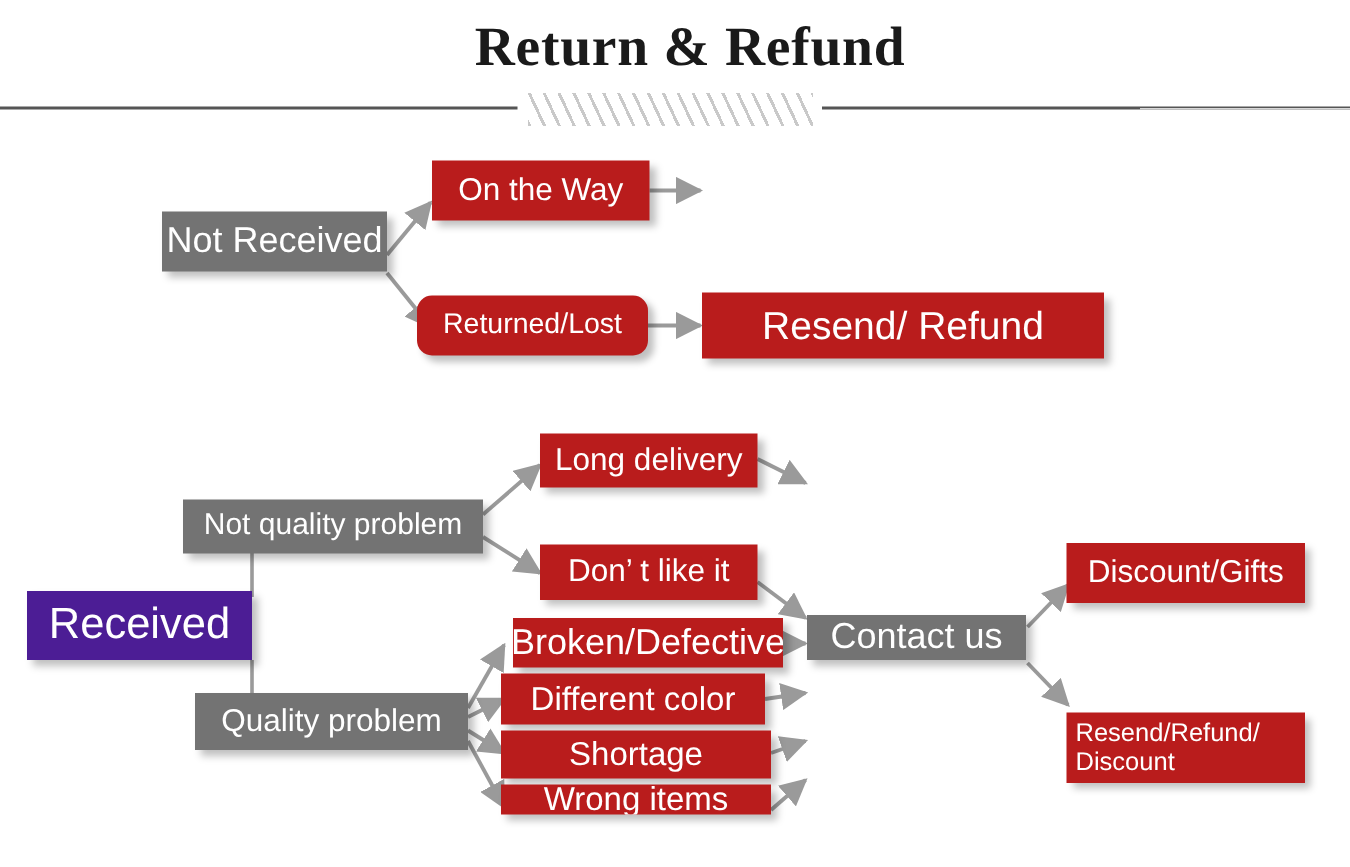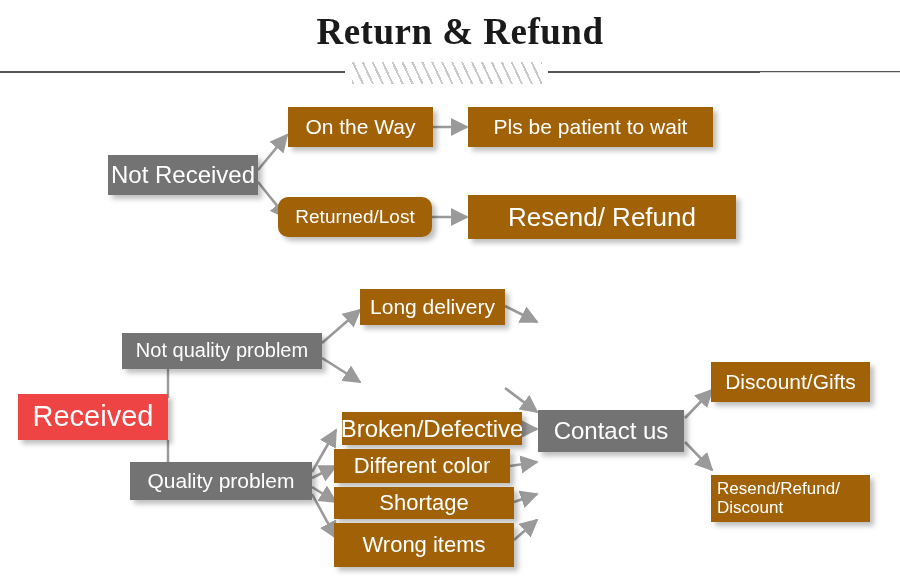--- a/index.html
+++ b/index.html
@@ -63,34 +63,34 @@
     height: 22px;
     background-image: repeating-linear-gradient(
         65deg,
         #c9c9c9 0px, #c9c9c9 2px,
         #ffffff 2px, #ffffff 9px);
   }
 
   
   .node {
     position: absolute;
-    background: #a16207;
+    background: #b91c1c;
     color: #ffffff;
     box-sizing: border-box;
     display: flex;
     align-items: center;
     justify-content: center;
     box-shadow: 4px 4px 5px rgba(0,0,0,0.25);
     font-weight: 400;
     line-height: 1.08;
     white-space: nowrap;
     overflow: hidden;
   }
   .node.dark  { background: #737373; }
-  .node.light { background: #ef4444; }
+  .node.light { background: #4c1d95; }
   .node.left-align {
     justify-content: flex-start;
     padding-left: 6px;
     white-space: normal;
     margin-top: 28px;
   }
 
   
   #links {
     position: absolute;
@@ -159,48 +159,48 @@
 
       <path d="M 685 442 L 712 470"></path>
     </g>
 
     <g stroke="#9a9a9a" stroke-width="2.4" fill="none">
       <path d="M 168 398 L 168 365"></path>
       <path d="M 168 440 L 168 468"></path>
     </g>
   </svg>
 
-  <div class="node dark" style="left:108px; top:155px; width:150px; height:40px; font-size:24px;">Not Received</div>
+  <div class="node dark" style="left:108px; top:141px; width:150px; height:40px; font-size:24px;">Not Received</div>
 
   <div class="node" style="left:288px; top:107px; width:145px; height:40px; font-size:21px;">On the Way</div>
 
-  <div class="node" style="left:468px; top:107px; width:245px; height:40px; font-size:21px;">Pls be patient to wait</div>
 
   <div class="node" style="left:278px; top:197px; width:154px; height:40px; font-size:19px;border-radius:10px;">Returned/Lost</div>
 
   <div class="node" style="left:468px; top:195px; width:268px; height:44px; font-size:26px;">Resend/ Refund</div>
 
   <div class="node light" style="left:18px; top:394px; width:150px; height:46px; font-size:29px;">Received</div>
 
   <div class="node dark" style="left:122px; top:333px; width:200px; height:36px; font-size:20px;">Not quality problem</div>
 
   <div class="node dark" style="left:130px; top:462px; width:182px; height:38px; font-size:21px;">Quality problem</div>
 
   <div class="node" style="left:360px; top:289px; width:145px; height:36px; font-size:21px;">Long delivery</div>
 
+  <div class="node" style="left:360px; top:363px; width:145px; height:37px; font-size:21px;">Don’ t like it</div>
 
   <div class="node" style="left:342px; top:412px; width:180px; height:33px; font-size:24px;">Broken/Defective</div>
 
   <div class="node" style="left:334px; top:449px; width:176px; height:34px; font-size:22px;">Different color</div>
 
   <div class="node" style="left:334px; top:487px; width:180px; height:32px; font-size:22px;">Shortage</div>
 
-  <div class="node" style="left:334px; top:523px; width:180px; height:44px; font-size:22px;">Wrong items</div>
-
-  <div class="node dark" style="left:538px; top:410px; width:146px; height:42px; font-size:24px;">Contact us</div>
+  <div class="node" style="left:334px; top:523px; width:180px; height:20px; font-size:22px;">Wrong items</div>
+
+  <div class="node dark" style="left:538px; top:410px; width:146px; height:30px; font-size:24px;">Contact us</div>
 
   <div class="node" style="left:711px; top:362px; width:159px; height:40px; font-size:21px;">Discount/Gifts</div>
 
   <div class="node left-align" style="left:711px; top:447px; width:159px; height:47px; font-size:17px; flex-direction:column; align-items:flex-start; justify-content:center;">
     <span>Resend/Refund/</span>
     <span>Discount</span>
   </div>
 
 </div>
 

